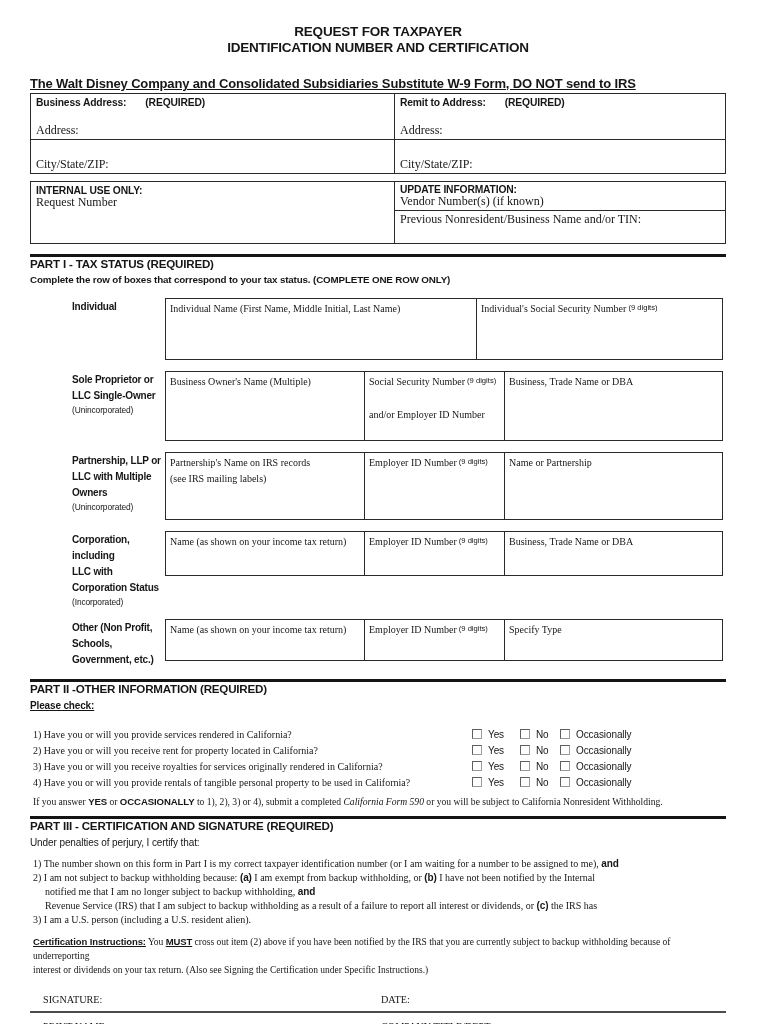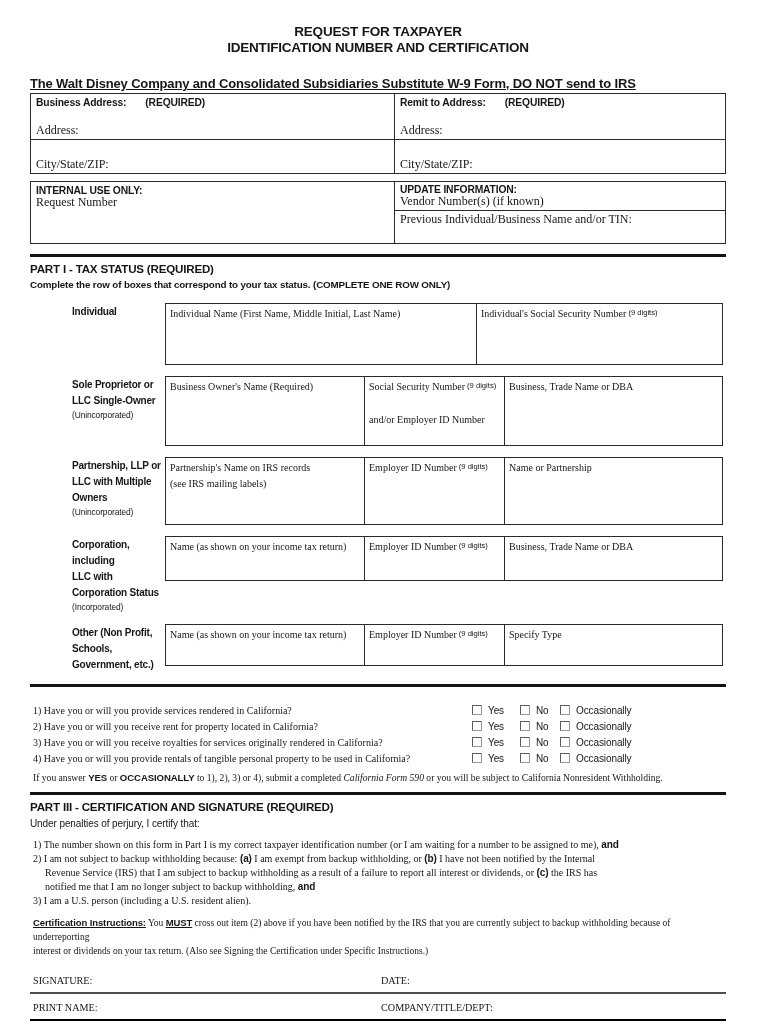--- a/index.html
+++ b/index.html
@@ -26,21 +26,21 @@
   .fl{font-size:12px;line-height:12px;}
 
   .int-table{margin-top:7px;border:1.5px solid #2a2a2a;display:grid;grid-template-columns:363px 1fr;grid-template-rows:28px 33px;}
   .it-left{grid-row:1/3;box-sizing:border-box;padding:3px 5px;}
   .it-r1{border-left:1.5px solid #2a2a2a;box-sizing:border-box;padding:2px 5px;}
   .it-r2{border-left:1.5px solid #2a2a2a;border-top:1.2px solid #2a2a2a;box-sizing:border-box;padding:2px 5px;}
   .it-hd{font-weight:bold;font-size:10.3px;letter-spacing:-0.15px;}
 
   .rule{height:3px;background:#141414;}
   .rule.m1{margin-top:10px;}
-  .part-hd{font-size:11.6px;font-weight:bold;letter-spacing:-0.2px;margin-top:5px;}
+  .part-hd{font-size:11.6px;font-weight:bold;letter-spacing:-0.2px;}
   .part-sub{font-size:9.8px;font-weight:bold;letter-spacing:-0.15px;margin-top:4px;}
 
   
   .p1-rows{margin-top:13px;}
   .p1-row{display:flex;margin-bottom:11px;}
   .p1-label{width:135px;box-sizing:border-box;padding-left:42px;padding-top:1px;}
   .p1-label .lb{font-weight:bold;font-size:10px;line-height:16px;letter-spacing:-0.2px;}
   .p1-label .ln{font-size:8.4px;line-height:12px;letter-spacing:-0.1px;}
   .p1-box{border:1.4px solid #2a2a2a;display:flex;box-sizing:border-box;}
   .p1-cell{box-sizing:border-box;padding:2px 4px;font-family:"Liberation Serif",serif;font-size:10px;}
@@ -69,21 +69,21 @@
   .p3-items{margin-top:9px;}
   .p3-line{font-family:"Liberation Serif",serif;font-size:10px;line-height:14px;padding-left:3px;}
   .p3-line.cont{padding-left:15px;}
   .cert{margin-top:8px;}
   .cert-line{font-family:"Liberation Serif",serif;font-size:9.5px;line-height:14px;padding-left:3px;}
 
   
   .sig-block{margin-top:17px;}
   .sig-wrap{margin-bottom:8px;}
   .sig-row{position:relative;height:14px;font-family:"Liberation Serif",serif;font-size:10.2px;}
-  .sig-l{position:absolute;left:3px;top:0;}
+  .sig-l{position:absolute;left:13px;top:0;}
   .sig-r{position:absolute;left:351px;top:0;}
   .sig-line{margin-top:3px;}
   .sig-line.thin-gray{border-top:2px solid #4d4d4d;}
   .sig-line.solid-black{border-top:2px solid #000;}
 </style>
 </head>
 <body>
 
 <div class="content">
 
@@ -118,21 +118,21 @@
   <div class="int-table">
     <div class="it-left">
       <div class="it-hd">INTERNAL USE ONLY:</div>
       <div class="serif fl">Request Number</div>
     </div>
     <div class="it-r1">
       <div class="it-hd">UPDATE INFORMATION:</div>
       <div class="serif fl">Vendor Number(s) (if known)</div>
     </div>
     <div class="it-r2">
-      <div class="serif fl">Previous Individual/Business Name and/or TIN:</div>
+      <div class="serif fl">Previous Nonresident/Business Name and/or TIN:</div>
     </div>
   </div>
 
   <div class="rule m1"></div>
   <div class="part-hd">PART I - TAX STATUS (REQUIRED)</div>
   <div class="part-sub">Complete the row of boxes that correspond to your tax status. (COMPLETE ONE ROW ONLY)</div>
 
   <div class="p1-rows">
       <div class="p1-row">
         <div class="p1-label">
@@ -148,21 +148,21 @@
         </div>
       </div>
       <div class="p1-row">
         <div class="p1-label">
           <div class="lb">Sole Proprietor or</div>
           <div class="lb">LLC Single-Owner</div>
           <div class="ln">(Unincorporated)</div>
         </div>
         <div class="p1-box row-1 nn">
           <div class="p1-cell c0">
-            <div class="cl"><span>Business Owner's Name (Required)</span></div>
+            <div class="cl"><span>Business Owner's Name (Multiple)</span></div>
           </div>
           <div class="p1-cell c1">
             <div class="cl"><span>Social Security Number</span><span class="sup">(9 digits)</span></div>
             <div class="cl">&nbsp;</div>
             <div class="cl"><span>and/or Employer ID Number</span></div>
           </div>
           <div class="p1-cell c2">
             <div class="cl"><span>Business, Trade Name or DBA</span></div>
           </div>
         </div>
@@ -217,20 +217,22 @@
             <div class="cl"><span>Employer ID Number</span><span class="sup">(9 digits)</span></div>
           </div>
           <div class="p1-cell c2">
             <div class="cl"><span>Specify Type</span></div>
           </div>
         </div>
       </div>
     </div>
 
   <div class="rule m2"></div>
+  <div class="part-hd">PART II -OTHER INFORMATION (REQUIRED)</div>
+  <div class="check-label">Please check:</div>
   <div class="q-rows">
       <div class="q-row">
         <div class="q">1) Have you or will you provide services rendered in California?</div>
         <div class="opts">
           <div class="g g-yes">
             <span class="cb"></span>
             <span class="cbl">Yes</span>
           </div>
           <div class="g g-no">
             <span class="cb"></span>
@@ -295,22 +297,22 @@
       </div>
     </div>
   <div class="tail"><span>If you answer </span><span class="sb">YES</span><span> or </span><span class="sb">OCCASIONALLY</span><span> to 1), 2), 3) or 4), submit a completed </span><span class="si">California Form 590</span><span> or you will be subject to California Nonresident Withholding.</span></div>
 
   <div class="rule m2"></div>
   <div class="part-hd">PART III - CERTIFICATION AND SIGNATURE (REQUIRED)</div>
   <div class="intro">Under penalties of perjury, I certify that:</div>
   <div class="p3-items">
       <div class="p3-line"><span>1) The number shown on this form in Part I is my correct taxpayer identification number (or I am waiting for a number to be assigned to me), </span><span class="sb">and</span></div>
       <div class="p3-line"><span>2) I am not subject to backup withholding because: </span><span class="sb">(a)</span><span> I am exempt from backup withholding, or </span><span class="sb">(b)</span><span> I have not been notified by the Internal</span></div>
+      <div class="p3-line cont"><span>notified me that I am no longer subject to backup withholding, </span><span class="sb">and</span></div>
       <div class="p3-line cont"><span>Revenue Service (IRS) that I am subject to backup withholding as a result of a failure to report all interest or dividends, or </span><span class="sb">(c)</span><span> the IRS has</span></div>
-      <div class="p3-line cont"><span>notified me that I am no longer subject to backup withholding, </span><span class="sb">and</span></div>
       <div class="p3-line"><span>3) I am a U.S. person (including a U.S. resident alien).</span></div>
     </div>
   <div class="cert">
       <div class="cert-line"><span class="sb su">Certification Instructions:</span><span> You </span><span class="sb su">MUST</span><span> cross out item (2) above if you have been notified by the IRS that you are currently subject to backup withholding because of underreporting</span></div>
       <div class="cert-line"><span>interest or dividends on your tax return.  (Also see Signing the Certification under Specific Instructions.)</span></div>
     </div>
 
   <div class="sig-block">
       <div class="sig-wrap">
         <div class="sig-row">

